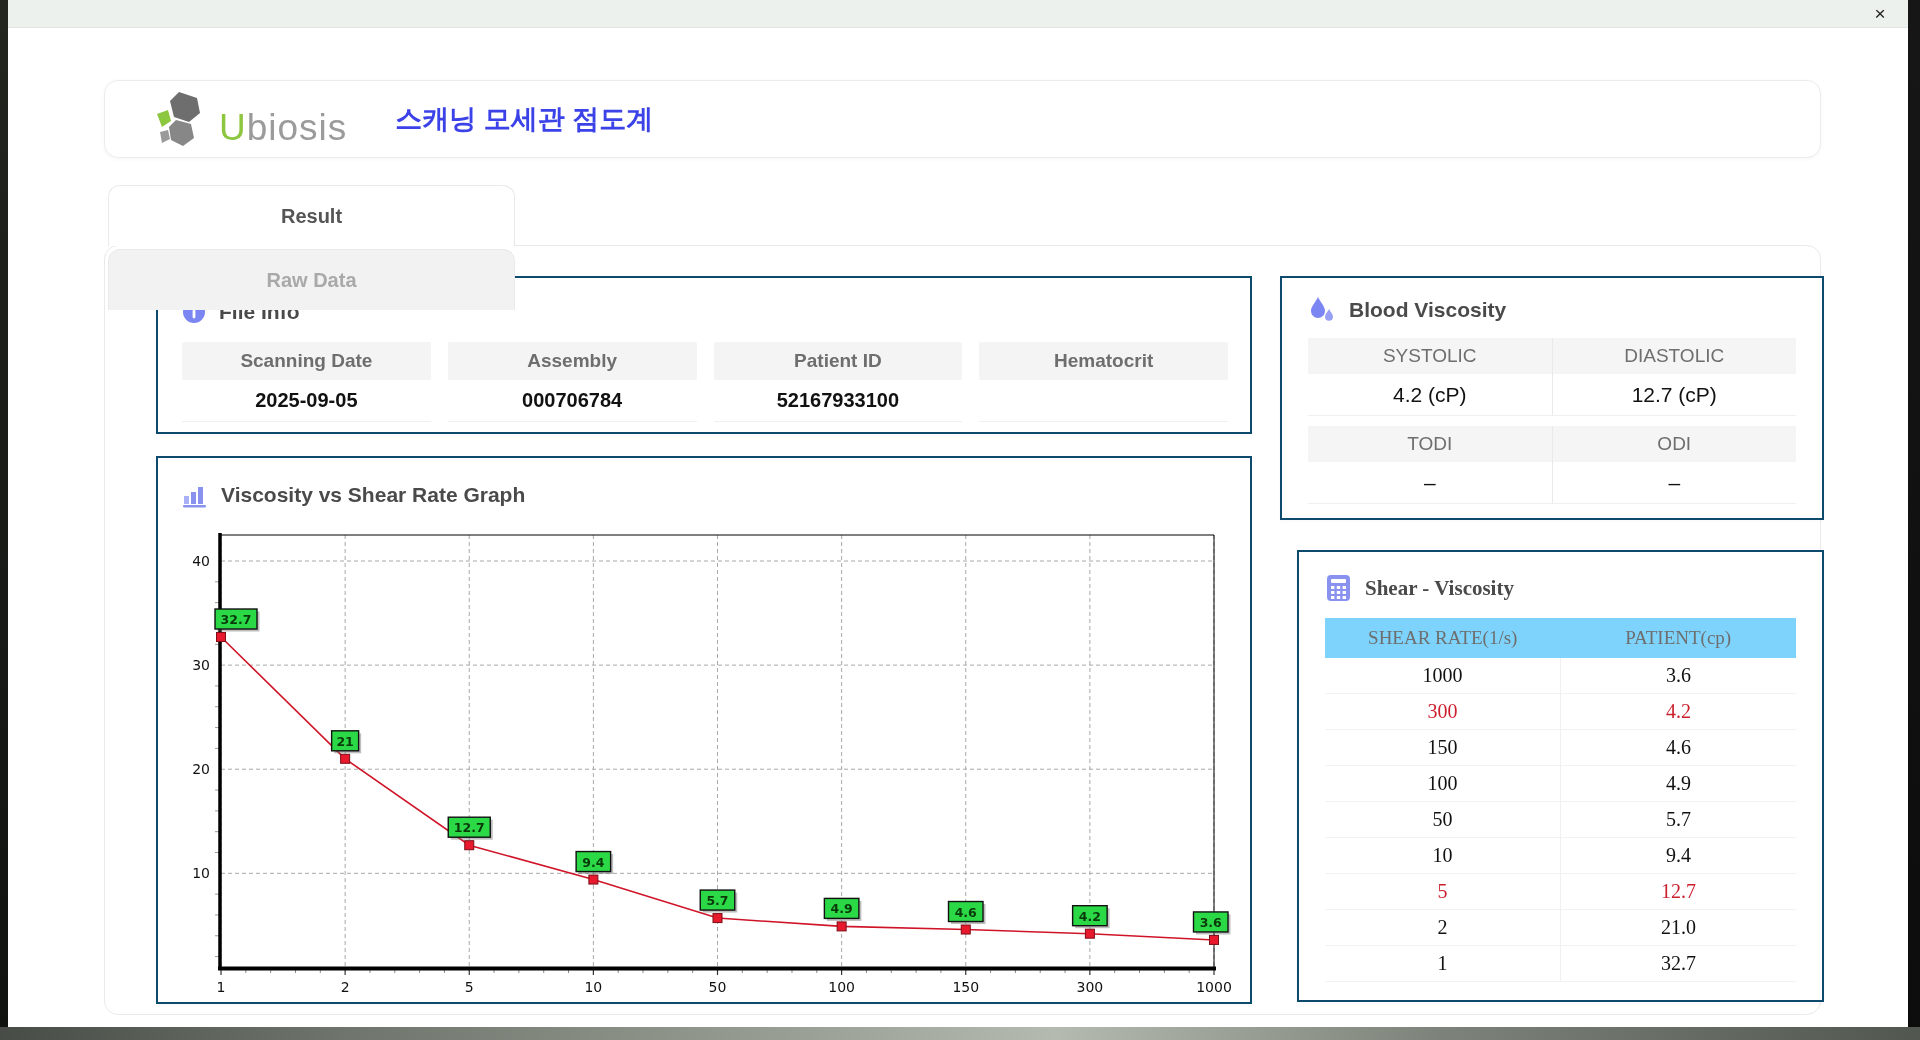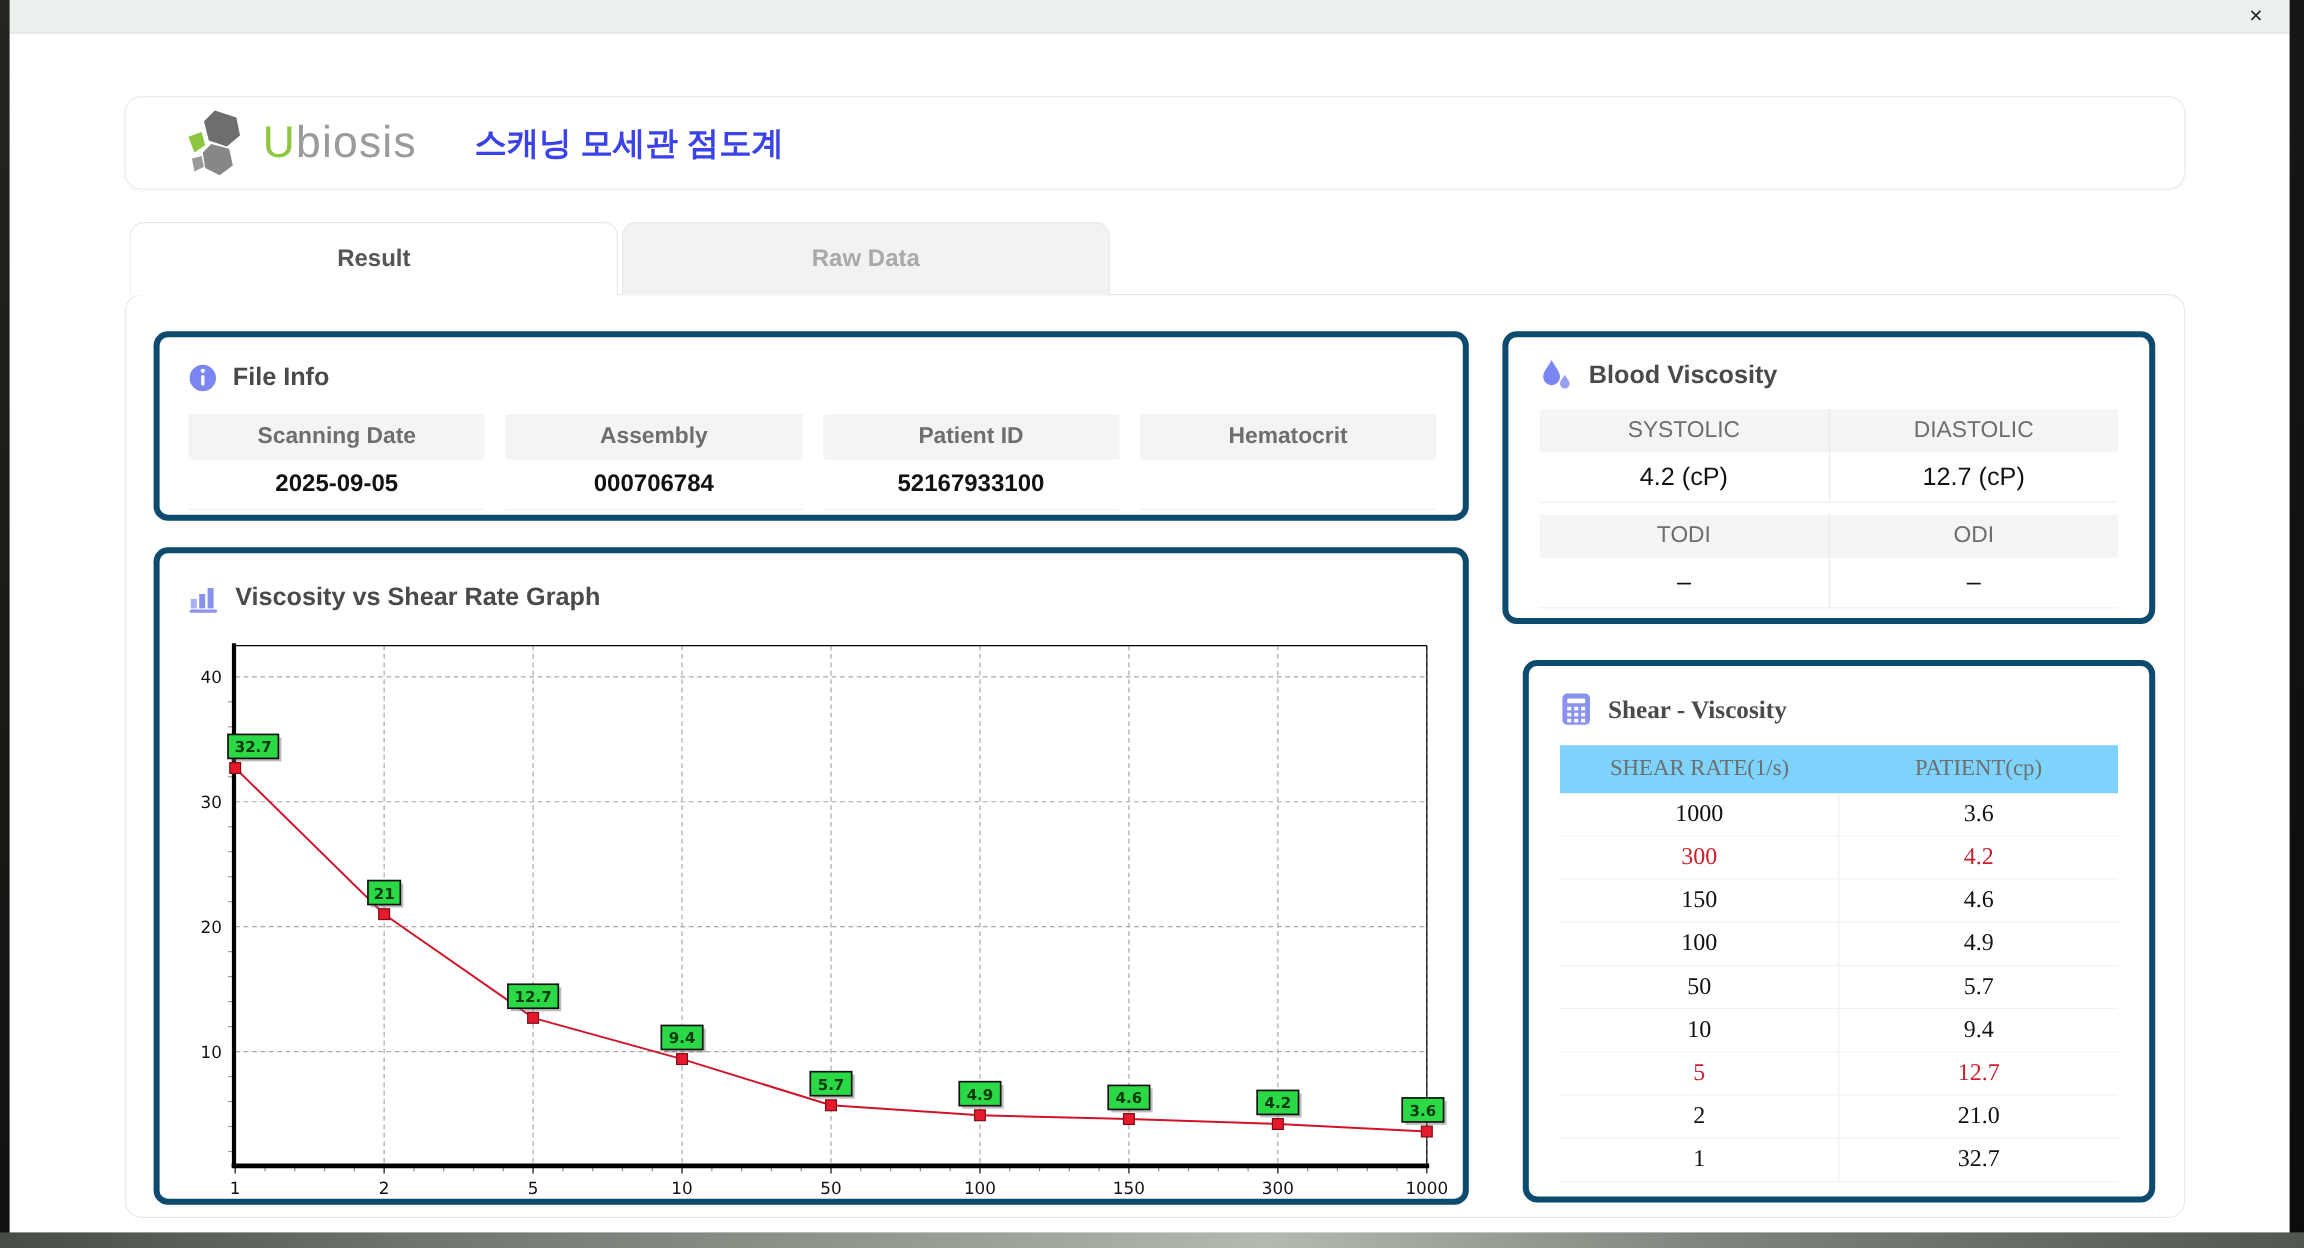--- a/index.html
+++ b/index.html
@@ -17,40 +17,40 @@
   .titlebar { position:absolute; left:8px; right:12px; top:0; height:28px;
               background:#edf1ed; border-bottom:1px solid #e2e6e2; }
   .close-x  { position:absolute; right:14px; top:1px; width:28px; height:25px;
               font-size:19px; color:#222; text-align:center; line-height:25px; cursor:pointer; }
 
   
   .header-card { position:absolute; left:104px; top:80px; width:1717px; height:78px;
                  background:#fff; border:1px solid #ececec; border-radius:14px;
                  box-shadow:0 1px 4px rgba(0,0,0,0.04);
                  display:flex; align-items:center; padding-left:46px; }
-  .logo-wrap { display:flex; align-items:center; }
+  .logo-wrap { display:flex; align-items:flex-end; }
   .logo-text { font-size:37px; letter-spacing:1px; margin-left:6px; font-weight:500; }
   .logo-u    { color:#8dc63f; }
   .logo-rest { color:#9b9b9b; }
   .app-title { margin-left:48px; font-size:27px; font-weight:bold; color:#3b42e8; }
 
   
-  .tabs { position:absolute; left:108px; top:185px; display:flex; gap:3px; z-index:3; }
+  .tabs { position:absolute; left:108px; top:185px; display:flex; gap:3px; z-index:3;flex-direction:column; }
   .tab  { width:407px; height:61px; display:flex; align-items:center; justify-content:center;
           font-size:20px; font-weight:bold; border:1px solid #e9e9e9; border-bottom:none;
           border-radius:12px 12px 0 0; cursor:pointer; }
   .tab.active   { background:#fff; color:#555; }
   .tab.inactive { background:#f2f2f2; color:#a9a9a9; }
 
   
   .main-panel { position:absolute; left:104px; top:245px; width:1717px; height:770px;
                 background:#fff; border:1px solid #e9e9e9; border-radius:14px; z-index:1; }
 
-  .card { position:absolute; background:#fff; border:5px solid #0c4a6e; border-radius:12px;
-          box-shadow:0 1px 4px rgba(0,0,0,0.03); }
+  .card { position:absolute; background:#fff; border:2px solid #0c4a6e; border-radius:0;
+          box-shadow:0 1px 4px rgba(0,0,0,0.03);margin-left:28px; }
   .card-head { display:flex; align-items:center; gap:13px; }
   .card-title { font-size:21px; font-weight:bold; color:#4a4a4a; }
 
   
   .file-info { left:23px; top:30px; width:1096px; height:158px; padding:22px 22px 0 24px; }
   .fi-fields { display:flex; gap:17px; margin-top:18px;font-weight:bold; }
   .fi-col    { flex:1; }
   .fi-label  { height:38px; background:#f4f4f4; color:#6e6e6e; font-size:19px;
                display:flex; align-items:center; justify-content:center; border-radius:2px; }
   .fi-value  { height:42px; color:#111; font-size:20px; border-bottom:1px solid #f0f0f0;

